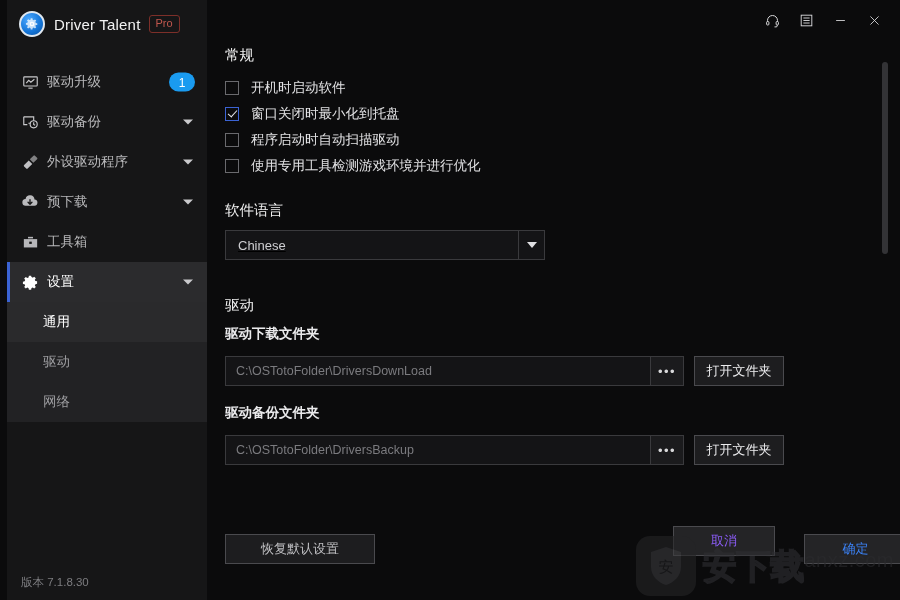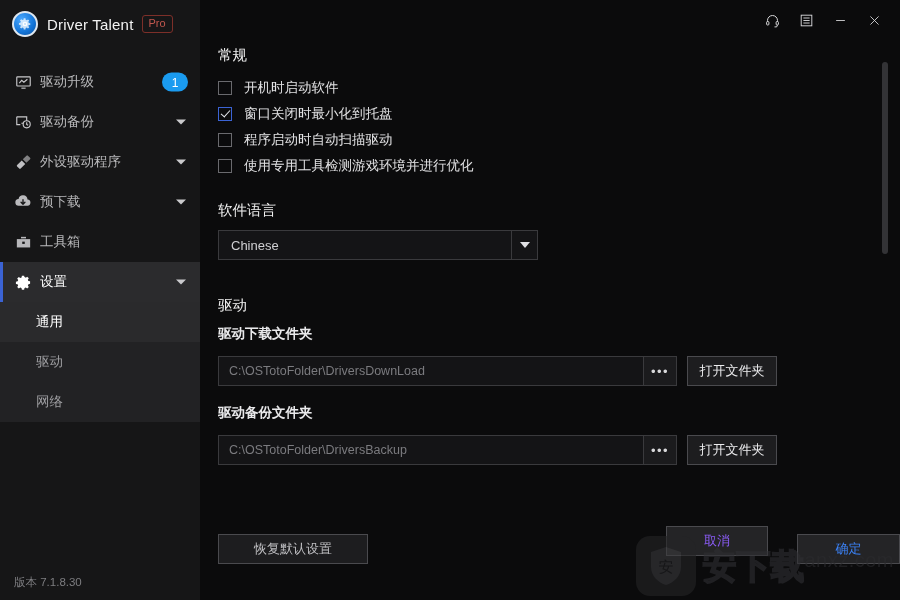--- a/index.html
+++ b/index.html
@@ -7,20 +7,21 @@
     width: 900px; height: 600px;
     background: #0b0b0c;
     font-family: "Liberation Sans", "DejaVu Sans", sans-serif;
     overflow: hidden;
   }
   #app {
     position: relative;
     width: 900px; height: 600px;
     display: flex;
     background: #0b0b0c;
+    padding-left: 7px;
   }
 
   
   #sidebar {
     position: relative;
     width: 200px; height: 600px;
     background: #161617;
     flex: 0 0 200px;
     overflow: hidden;
   }
@@ -177,20 +178,21 @@
   .block-gap { height: 22px; }
 
   .select-box {
     position: relative;
     width: 320px; height: 30px;
     border: 1px solid #3a3a3d;
     background: #141416;
     display: flex; align-items: center;
     margin-top: 4px;
     cursor: pointer;
+    text-decoration: underline;
   }
   .select-value {
     color: #cfcfd2; font-size: 13px;
     padding-left: 12px;
   }
   .select-arrow {
     position: absolute; right: 0; top: 0;
     width: 26px; height: 100%;
     border-left: 1px solid #3a3a3d;
     display: flex; align-items: center; justify-content: center;

